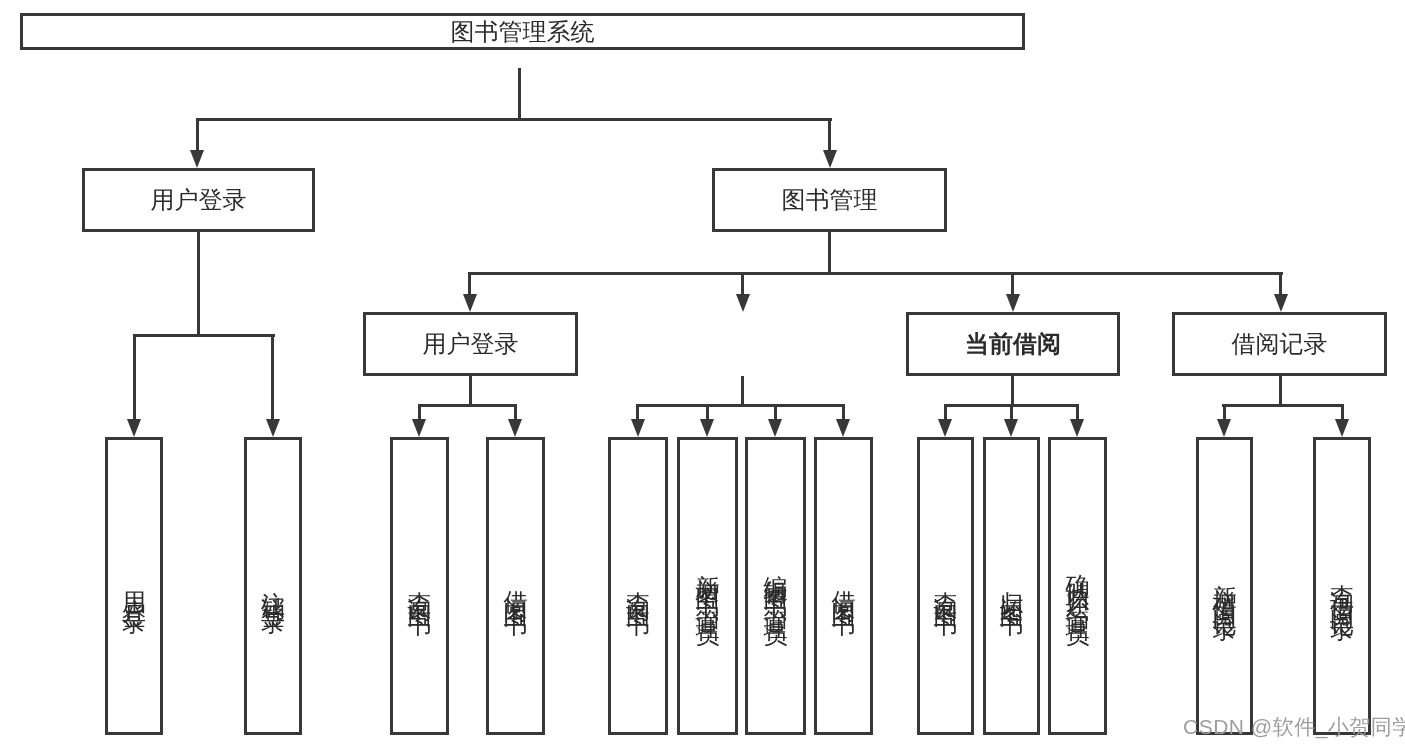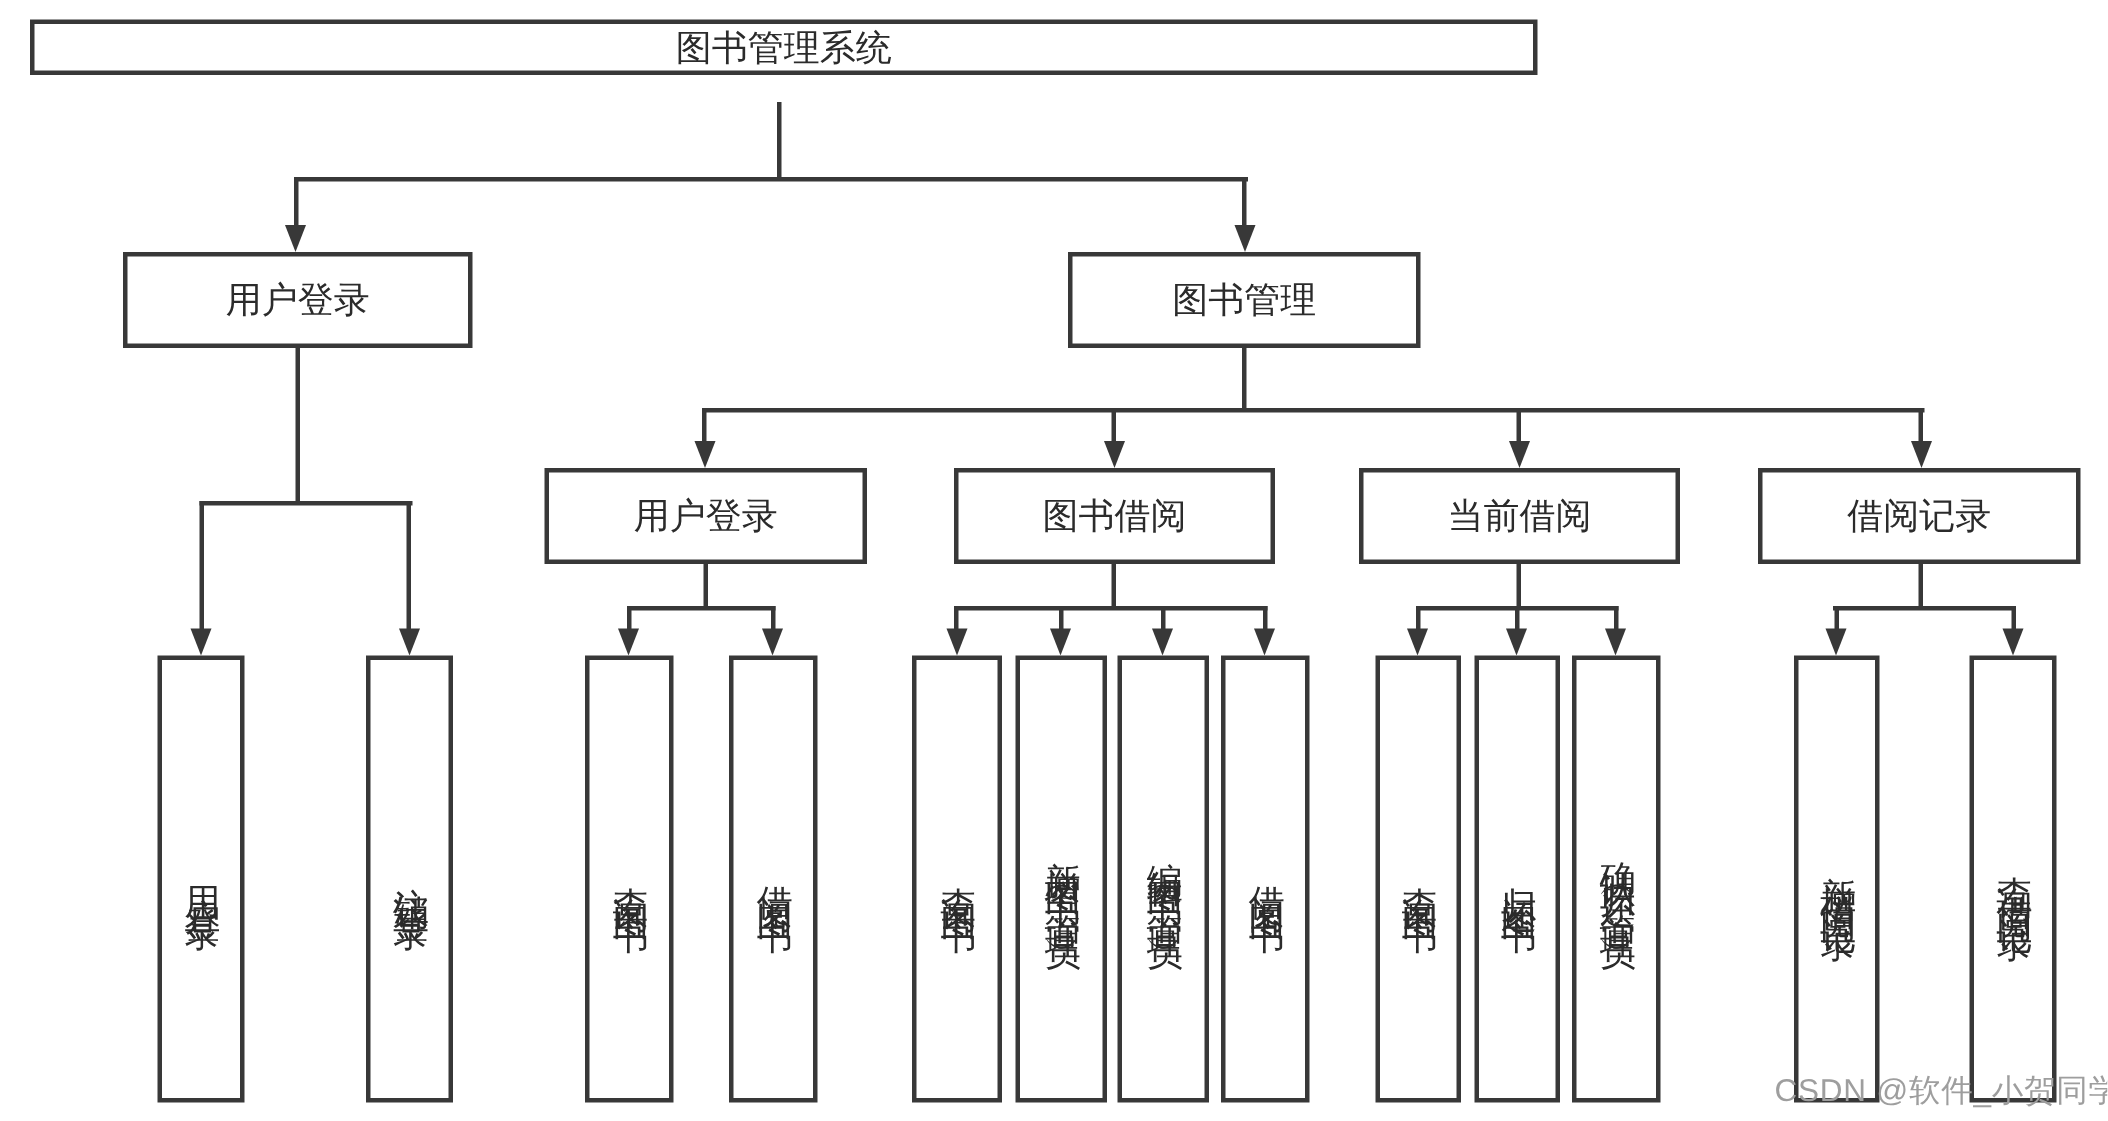--- a/index.html
+++ b/index.html
@@ -52,22 +52,21 @@
 <body>
 
 <div class="canvas">
 
   <div class="hbox" style="left:20px;top:13px;width:1005px;height:37px;">图书管理系统</div>
 
   <div class="hbox" style="left:82px;top:168px;width:233px;height:64px;">用户登录</div>
   <div class="hbox" style="left:712px;top:168px;width:235px;height:64px;">图书管理</div>
 
   <div class="hbox" style="left:363px;top:312px;width:215px;height:64px;">用户登录</div>
-  <div class="hbox" style="left:636px;top:312px;width:214px;height:64px;">图书借阅</div>
-  <div class="hbox" style="left:906px;top:312px;width:214px;height:64px;">当前借阅</div>
+  <div class="hbox" style="left:906px;top:312px;width:214px;height:64px;font-weight:bold;">当前借阅</div>
   <div class="hbox" style="left:1172px;top:312px;width:215px;height:64px;">借阅记录</div>
 
   <div class="vbox" style="left:105px;width:58px;">用户登录</div>
   <div class="vbox" style="left:244px;width:58px;">注销登录</div>
   <div class="vbox" style="left:390px;width:59px;">查询图书</div>
   <div class="vbox" style="left:486px;width:59px;">借阅图书</div>
   <div class="vbox" style="left:608px;width:60px;">查询图书</div>
   <div class="vbox" style="left:677px;width:61px;">新增图书（管理员）</div>
   <div class="vbox" style="left:745px;width:61px;">编辑图书（管理员）</div>
   <div class="vbox" style="left:814px;width:59px;">借阅图书</div>

